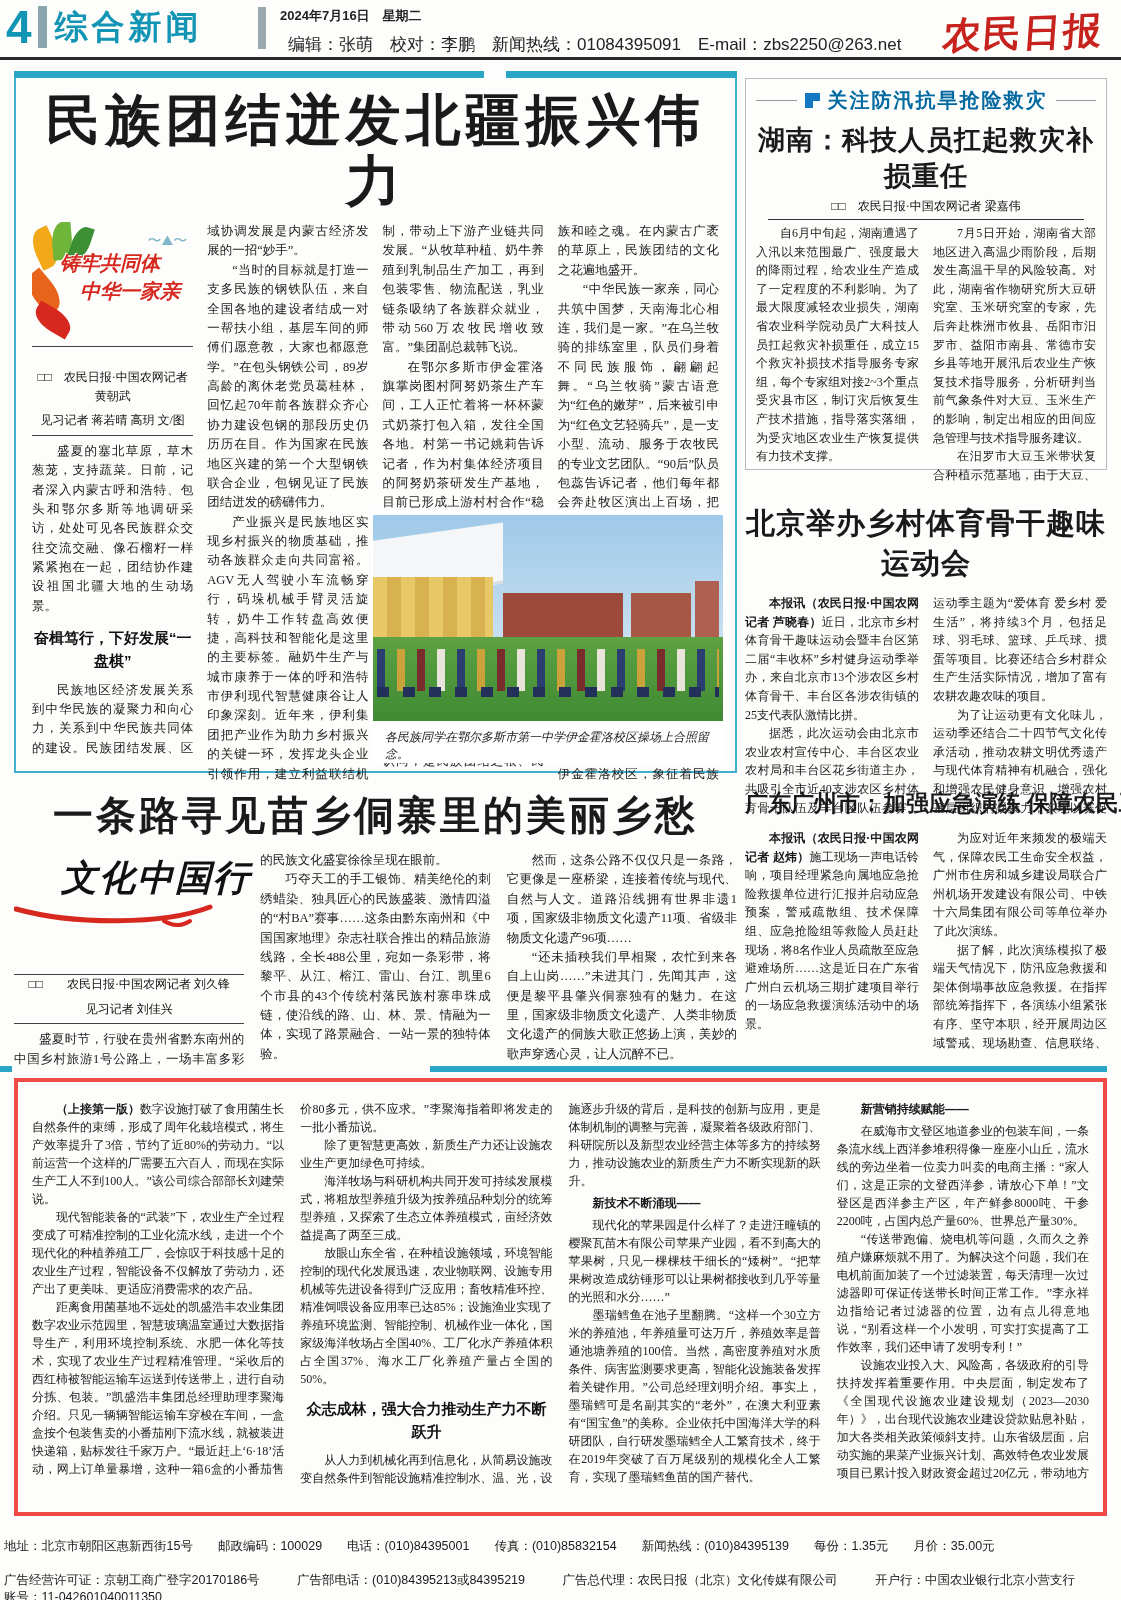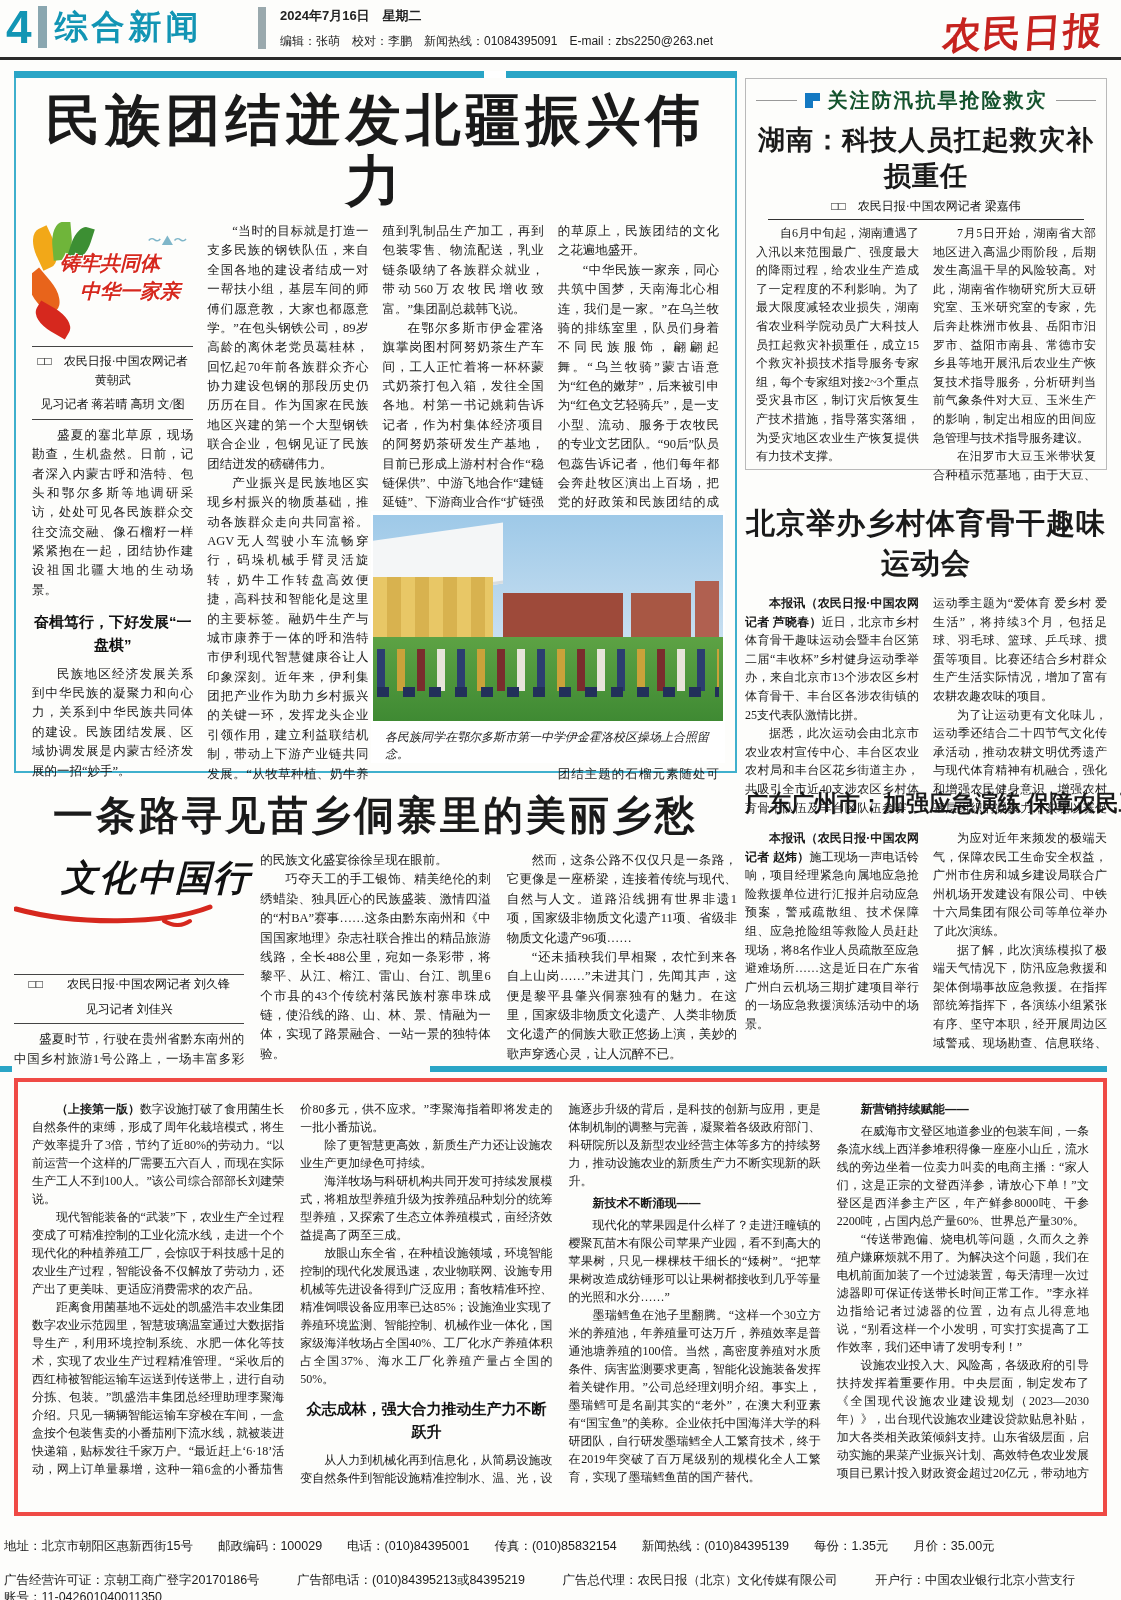--- a/index.html
+++ b/index.html
@@ -7,21 +7,21 @@
         font-family:"Liberation Serif","DejaVu Serif",serif;color:#1a1a1a;}
   
   .masthead{position:absolute;left:0;top:0;width:1121px;height:57px;border-bottom:3px solid #2b2b2b;}
   .mh-left{position:absolute;left:6px;top:4px;display:flex;align-items:center;}
   .pageno{font-size:46px;font-weight:bold;color:#1295b4;font-family:"Liberation Sans",sans-serif;line-height:1;}
   .mh-bar{width:9px;height:42px;background:#8aa7b0;margin:0 8px 0 6px;}
   .section-title{font-size:33px;font-weight:bold;color:#1295b4;letter-spacing:4px;font-family:"Liberation Sans",sans-serif;}
   .mh-mid{position:absolute;left:258px;top:7px;padding-left:14px;border-left:8px solid #9aa9ad;height:42px;
           font-size:12px;color:#222;font-family:"Liberation Sans",sans-serif;}
   .mh-date{font-weight:bold;font-size:13px;margin-bottom:8px;}
-  .mh-info{font-size:12px;}
+  .mh-info{font-size:17px;margin-left:8px;}
   .mh-logo{position:absolute;right:18px;top:8px;font-size:38px;font-weight:bold;color:#c6231f;
            transform:skewX(-6deg) rotate(-2deg);letter-spacing:2px;}
   
   .para{margin:0;text-indent:2em;text-align:justify;}
   .para b{font-family:"Liberation Sans",sans-serif;}
   .sub{font-family:"Liberation Sans",sans-serif;font-size:15px;text-align:center;margin:10px 0 8px;
        break-inside:avoid;color:#111;}
   .dash{margin:4px 0;font-weight:bold;text-indent:2em;font-family:"Liberation Sans",sans-serif;}
   .byline{text-align:center;font-size:12px;margin:6px 0;color:#111;}
   
@@ -51,21 +51,21 @@
   .crowd{position:absolute;left:4px;bottom:30px;width:342px;height:42px;
     background:repeating-linear-gradient(90deg,#2c3e70 0 8px,transparent 8px 20px,#caa23a 20px 28px,transparent 28px 40px,#7a2d2d 40px 48px,transparent 48px 60px,#e8e4da 60px 68px,transparent 68px 80px);}
   .crowd2{bottom:24px;height:10px;background:repeating-linear-gradient(90deg,#22305a 0 12px,transparent 12px 26px);}
   .photo-caption{font-size:12px;text-align:left;padding:8px 14px 0;font-style:italic;color:#222;}
   
   .hunan-box{position:absolute;left:745px;top:78px;width:362px;height:392px;border:1px solid #b9b9b9;box-sizing:border-box;padding:6px 10px;}
   .flood-banner{display:flex;align-items:center;justify-content:center;gap:8px;margin-top:2px;}
   .flood-banner .rule{flex:1;height:1px;background:#999;}
   .flag-icon{width:15px;height:15px;background:#1479c2;display:inline-block;position:relative;}
   .flag-icon::after{content:"";position:absolute;right:0;bottom:0;width:7px;height:7px;background:#fff;}
-  .flood-title{color:#14532d;font-weight:bold;font-size:20px;font-family:"Liberation Sans",sans-serif;letter-spacing:2px;white-space:nowrap;}
+  .flood-title{color:#0369a1;font-weight:bold;font-size:20px;font-family:"Liberation Sans",sans-serif;letter-spacing:2px;white-space:nowrap;}
   .hunan-headline{margin:8px 0 2px;text-align:center;font-size:27px;font-weight:bold;letter-spacing:1px;}
   .hunan-byline{border-bottom:1px solid #333;padding-bottom:4px;margin:4px 12px;}
   .two-col{column-count:2;column-gap:14px;font-size:12px;line-height:1.55;overflow:hidden;}
   .hunan-body{height:272px;}
   .beijing{position:absolute;left:745px;top:500px;width:362px;height:298px;}
   .beijing-headline{margin:4px 0 10px;text-align:center;font-size:29px;font-weight:bold;letter-spacing:1px;}
   .beijing-body{height:238px;}
   .guangzhou{position:absolute;left:745px;top:788px;width:362px;height:278px;}
   .gz-headline{margin:0 0 10px;text-align:center;font-size:23px;font-weight:bold;white-space:nowrap;}
   .gz-body{height:238px;}
@@ -111,23 +111,23 @@
       <div class="badge">
         <span class="leaf" style="left:2px;top:6px;width:22px;height:40px;background:#f2a818;transform:rotate(-25deg);"></span>
         <span class="leaf" style="left:20px;top:0;width:20px;height:38px;background:#6fb53a;transform:rotate(-5deg);"></span>
         <span class="leaf" style="left:40px;top:4px;width:18px;height:34px;background:#3c8f33;transform:rotate(18deg);"></span>
         <span class="leaf" style="left:0px;top:48px;width:24px;height:44px;background:#e8641b;transform:rotate(-40deg);"></span>
         <span class="leaf" style="left:10px;top:78px;width:22px;height:40px;background:#d6281e;transform:rotate(-60deg);"></span>
         <span class="mtn">〜⛰〜</span>
         <span class="badge-t">铸牢共同体</span>
         <span class="badge-t badge-t2">中华一家亲</span>
       </div>
-      <p class="byline" style="border-top:1px solid #444;padding-top:5px;">□□　农民日报·中国农网记者 黄朝武</p>
+      <p class="byline" style="border-top:1px solid #444;padding-top:21px;">□□　农民日报·中国农网记者 黄朝武</p>
       <p class="byline" style="border-bottom:1px solid #444;padding-bottom:5px;">见习记者 蒋若晴 高玥 文/图</p>
-    <p class="para">盛夏的塞北草原，现场勘查，生机盎然。日前，记者深入内蒙古呼和浩特、包头和鄂尔多斯等地调研采访，处处可见各民族群众交往交流交融、像石榴籽一样紧紧抱在一起，团结协作建设祖国北疆大地的生动场景。</p>
+    <p class="para">盛夏的塞北草原，草木葱茏，支持蔬菜。日前，记者深入内蒙古呼和浩特、包头和鄂尔多斯等地调研采访，处处可见各民族群众交往交流交融、像石榴籽一样紧紧抱在一起，团结协作建设祖国北疆大地的生动场景。</p>
         <h3 class="sub">奋楫笃行，下好发展“一盘棋”</h3>
         <p class="para">民族地区经济发展关系到中华民族的凝聚力和向心力，关系到中华民族共同体的建设。民族团结发展、区域协调发展是内蒙古经济发展的一招“妙手”。</p>
         <p class="para">“当时的目标就是打造一支多民族的钢铁队伍，来自全国各地的建设者结成一对一帮扶小组，基层车间的师傅们愿意教，大家也都愿意学。”在包头钢铁公司，89岁高龄的离休老党员葛桂林，回忆起70年前各族群众齐心协力建设包钢的那段历史仍历历在目。作为国家在民族地区兴建的第一个大型钢铁联合企业，包钢见证了民族团结迸发的磅礴伟力。</p>
         <p class="para">产业振兴是民族地区实现乡村振兴的物质基础，推动各族群众走向共同富裕。AGV无人驾驶小车流畅穿行，码垛机械手臂灵活旋转，奶牛工作转盘高效便捷，高科技和智能化是这里的主要标签。融奶牛生产与城市康养于一体的呼和浩特市伊利现代智慧健康谷让人印象深刻。近年来，伊利集团把产业作为助力乡村振兴的关键一环，发挥龙头企业引领作用，建立利益联结机制，带动上下游产业链共同发展。“从牧草种植、奶牛养殖到乳制品生产加工，再到包装零售、物流配送，乳业链条吸纳了各族群众就业，带动560万农牧民增收致富。”集团副总裁韩飞说。</p>
         <p class="para">在鄂尔多斯市伊金霍洛旗掌岗图村阿努奶茶生产车间，工人正忙着将一杯杯蒙式奶茶打包入箱，发往全国各地。村第一书记姚莉告诉记者，作为村集体经济项目的阿努奶茶研发生产基地，目前已形成上游村村合作“稳链保供”、中游飞地合作“建链延链”、下游商业合作“扩链强链”的产业新格局，在实现“三产服务二产，二产带动一产”的同时，还解决了掌岗图村及镇区农牧民三四十人的就业问题，人均月收入可达4000元。</p>
         <h3 class="sub">籽籽同心，绽放文化“团结花”</h3>
         <p class="para">文化认同是最深层次的认同，是民族团结之根、民族和睦之魂。在内蒙古广袤的草原上，民族团结的文化之花遍地盛开。</p>
         <p class="para">“中华民族一家亲，同心共筑中国梦，天南海北心相连，我们是一家。”在乌兰牧骑的排练室里，队员们身着不同民族服饰，翩翩起舞。“乌兰牧骑”蒙古语意为“红色的嫩芽”，后来被引申为“红色文艺轻骑兵”，是一支小型、流动、服务于农牧民的专业文艺团队。“90后”队员包蕊告诉记者，他们每年都会奔赴牧区演出上百场，把党的好政策和民族团结的成果，以丰富多彩的文艺节目形式在广袤的草原传播开来。</p>
         <p class="para">“在新时代，演出的条件变好了，但乌兰牧骑的优良传统没有变。我们到牧区演出，不管走到哪儿，各族群众都把队员们当成自己的孩子一样，领到家里住，一起吃饭、一起劳动。”乌兰牧骑副团长白岚说。</p>
         <p class="para">在鄂尔多斯市第一中学伊金霍洛校区，象征着民族团结主题的石榴元素随处可见。学校展厅长廊里，青海省河南蒙古族自治县赠送的挂毯、学生笑脸墙、锦旗、奖杯、藏袍、作业本、签名校服及几袋青稞，则在无声讲述着民族团结“青蒙一家亲”的感人故事。</p>

